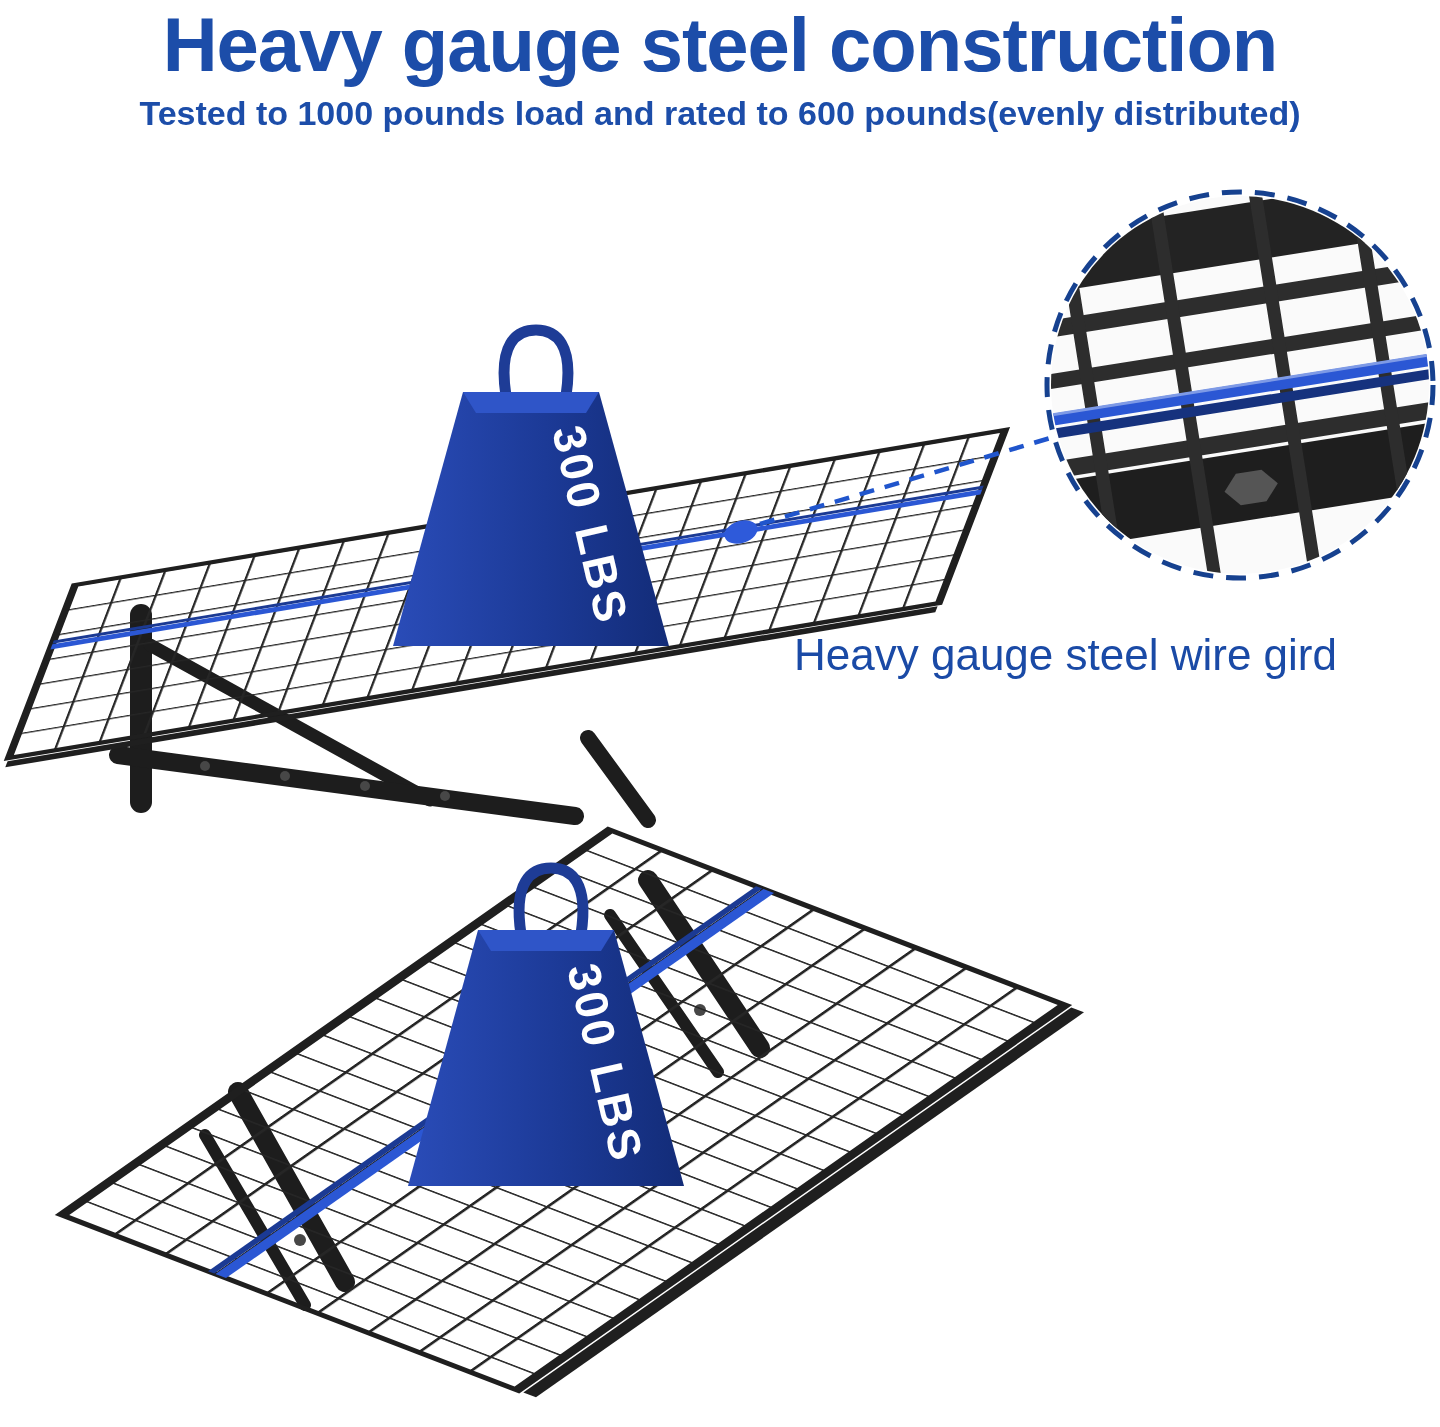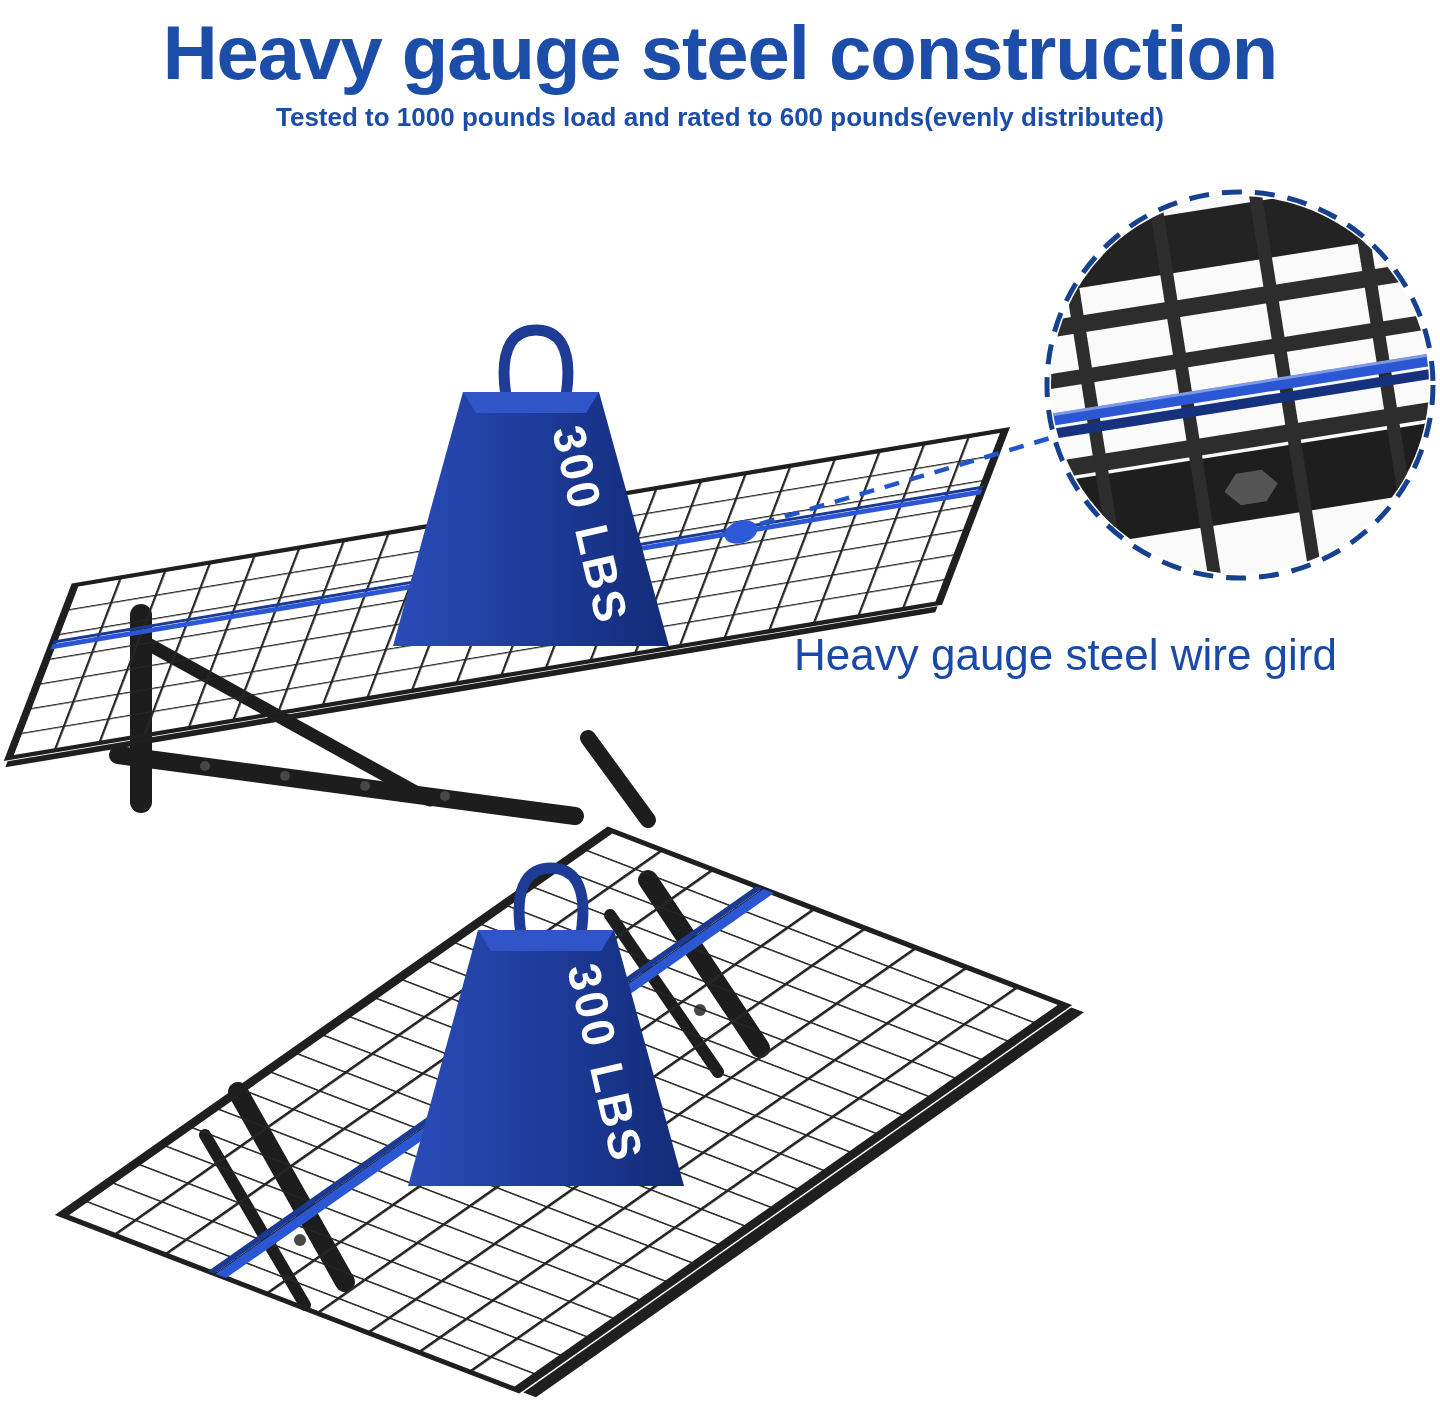--- a/index.html
+++ b/index.html
@@ -4,26 +4,26 @@
 <style>
   html,body{margin:0;padding:0;background:#ffffff;}
   body{
     width:1440px;height:1427px;position:relative;overflow:hidden;
     font-family:"Liberation Sans", sans-serif;
   }
   .header{
     position:absolute;top:0;left:0;width:1440px;text-align:center;z-index:3;
   }
   .headline{
-    margin:12px 0 0 0;
+    margin:4px 0 0 0;
     font-size:76px;line-height:1.08;font-weight:bold;color:#1c4da9;letter-spacing:-1px;
   }
   .subheadline{
     margin:8px 0 0 0;
-    font-size:26px;font-weight:bold;color:#1c4da9;letter-spacing:0px;
+    font-size:34px;font-weight:bold;color:#1c4da9;letter-spacing:0px;
   }
   .scene-svg{position:absolute;top:0;left:0;z-index:1;}
   .callout{
     position:absolute;top:630px;right:6px;width:640px;z-index:4;
     font-size:44px;font-weight:400;color:#1a4aa6;white-space:nowrap;
   }
   .wlabel{
     font-family:"Liberation Sans", sans-serif;
     font-size:46px;font-weight:bold;fill:#ffffff;letter-spacing:3px;
   }

